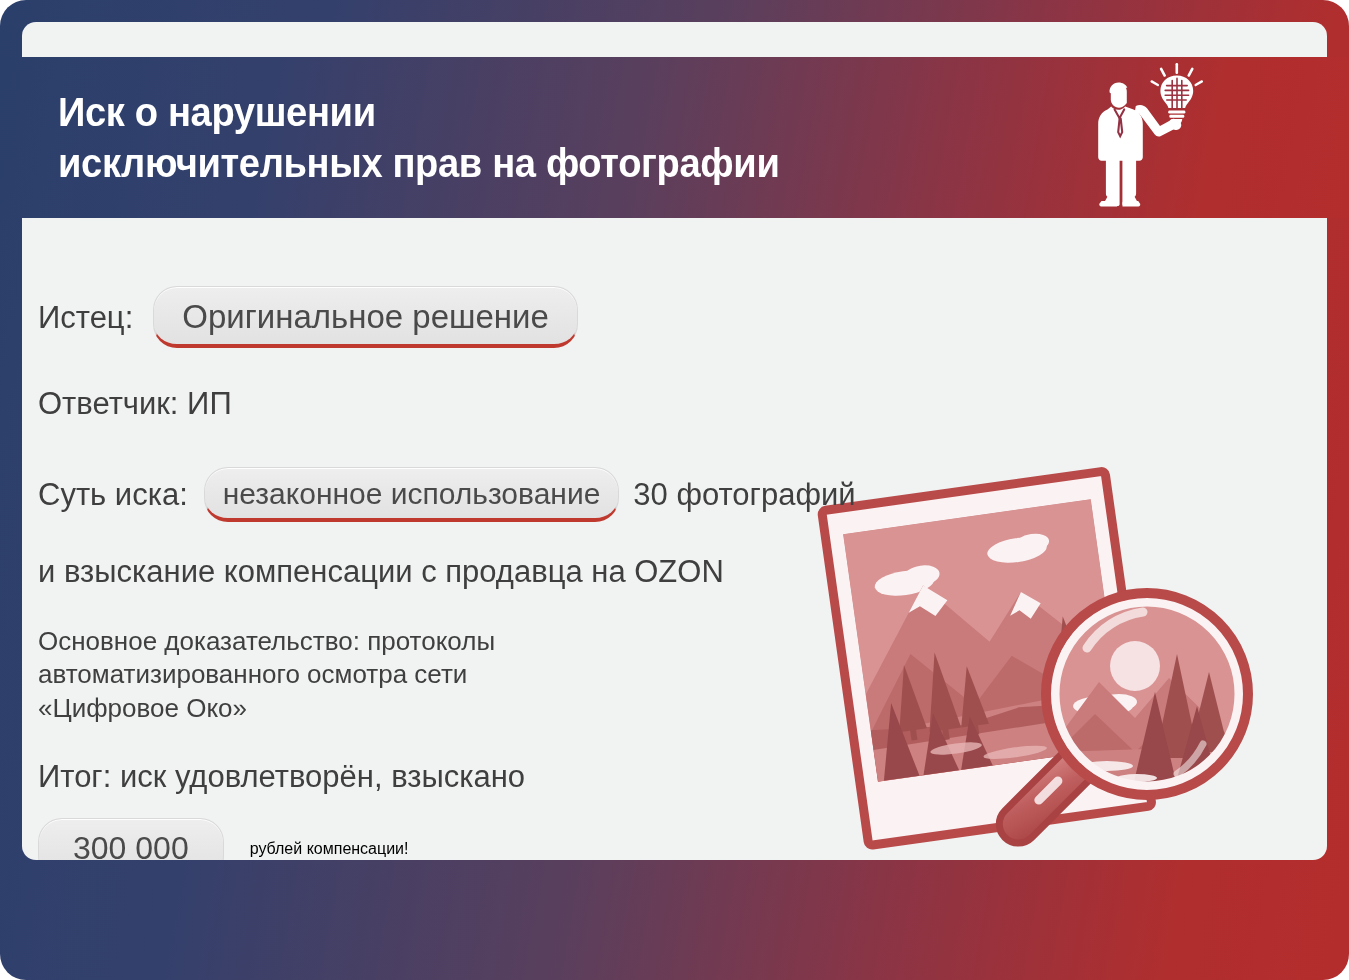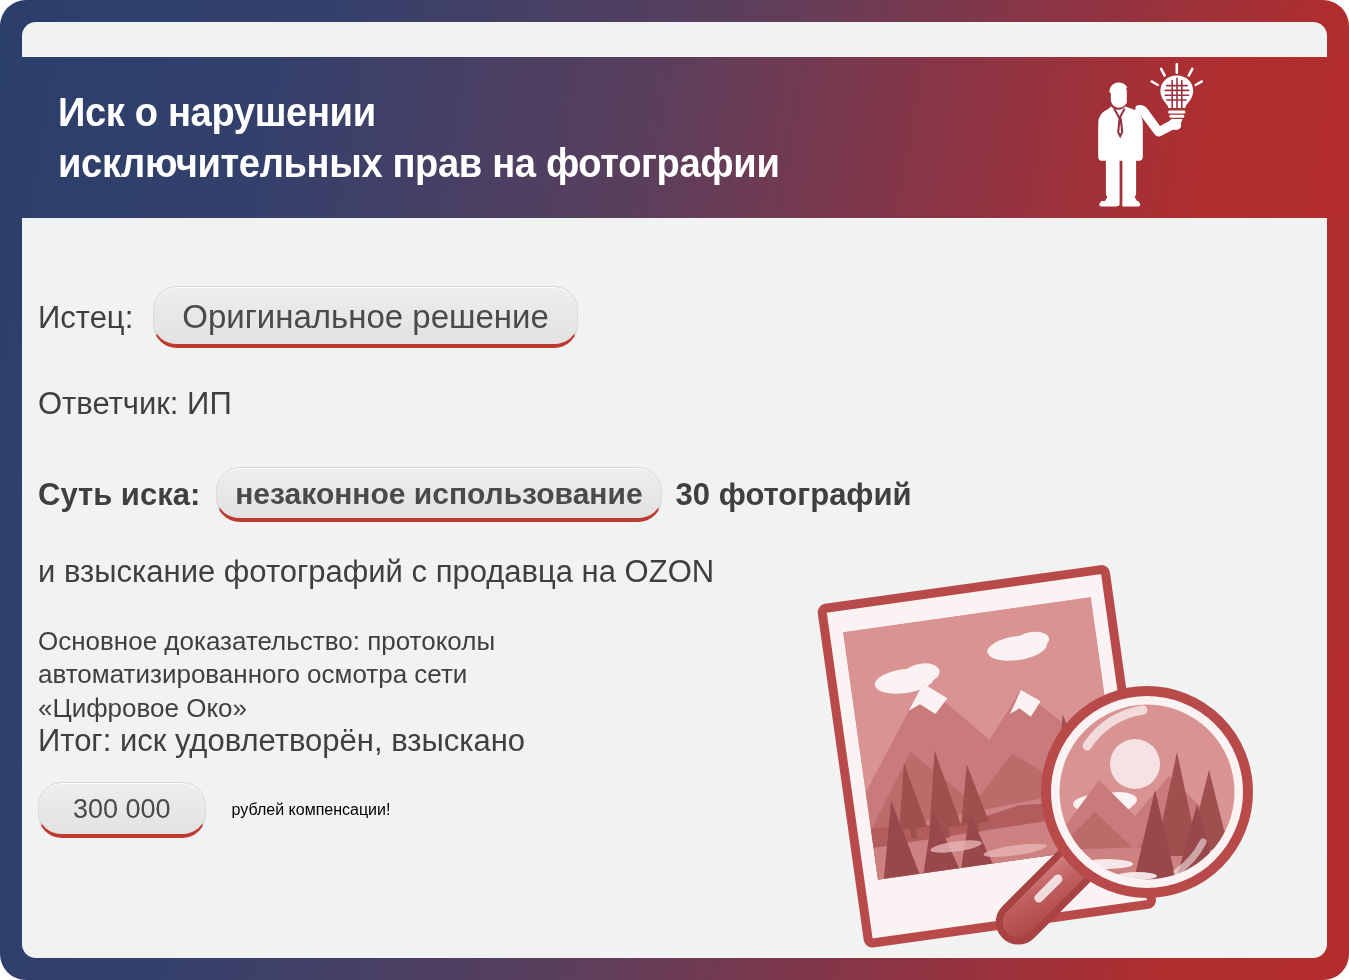--- a/index.html
+++ b/index.html
@@ -67,21 +67,21 @@
     width: 120px;
     height: 155px;
   }
 
   
   #body-panel {
     position: absolute;
     left: 22px;
     top: 218px;
     width: 1305px;
-    height: 740px;
+    height: 642px;
     background: #f1f2f2;
     border-radius: 0 0 14px 14px;
     overflow: hidden;
   }
 
   #content {
     position: absolute;
     left: 16px;
     top: 0px;
     width: 1060px;
@@ -111,37 +111,37 @@
     background: linear-gradient(180deg, #eeeeee 0%, #e7e7e7 55%, #e2e2e2 100%);
     border: 1px solid #d9d9d9;
     border-bottom: 4px solid #c0392f;
     border-radius: 24px;
     color: #4a4a4a;
     box-sizing: border-box;
     box-shadow: 0 1px 0 rgba(255,255,255,0.9) inset;
   }
   .pill-plaintiff { padding: 13px 28px 11px 28px; font-size: 33px; }
   .pill-claim     { padding: 11px 18px 9px 18px;  font-size: 30px; }
-  .pill-amount    { padding: 11px 34px 9px 34px;  font-size: 27px; }
+  .pill-amount    { padding: 11px 34px 9px 34px;  font-size: 32px; }
 
   
   #row-plaintiff { margin-top: 68px; }
   #row-plaintiff .lbl { margin-right: 20px; }
 
   #row-defendant { margin-top: 40px; }
 
-  #row-claim { margin-top: 48px; font-weight: bold; }
+  #row-claim { margin-top: 48px; }
   #row-claim .lbl { margin-right: 16px; }
   #row-claim .tail { margin-left: 14px; }
 
   #row-claim2 { margin-top: 34px; }
 
   #row-evidence { margin-top: 38px; max-width: 700px; white-space: pre-line; }
 
-  #row-result { }
+  #row-result { margin-top: 36px; }
 
   #row-amount { margin-top: 26px; display: flex; align-items: center; }
   #row-amount .tail { margin-left: 26px; text-align: right; }
 
   
   #illustration {
     position: absolute;
     right: 10px;
     bottom: -6px;
     width: 500px;
@@ -324,21 +324,21 @@
       </div>
 
       <div class="line" id="row-defendant">Ответчик: ИП</div>
 
       <div class="line" id="row-claim">
         <span class="lbl">Суть иска:</span>
         <span class="pill pill-claim">незаконное использование</span>
         <span class="tail">30 фотографий</span>
       </div>
 
-      <div class="line" id="row-claim2">и взыскание фотографий с продавца на OZON</div>
+      <div class="line" id="row-claim2">и взыскание компенсации с продавца на OZON</div>
 
       <div class="block" id="row-evidence">Основное доказательство: протоколы
 автоматизированного осмотра сети
 «Цифровое Око»</div>
 
       <div class="line" id="row-result">Итог: иск удовлетворён, взыскано</div>
 
       <div id="row-amount">
         <span class="pill pill-amount">300 000</span>
         <span class="tail">рублей компенсации!</span>

